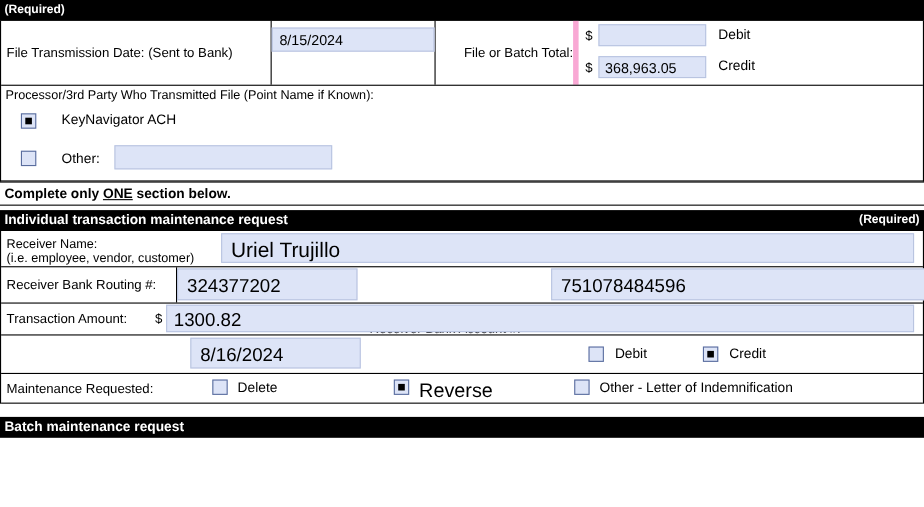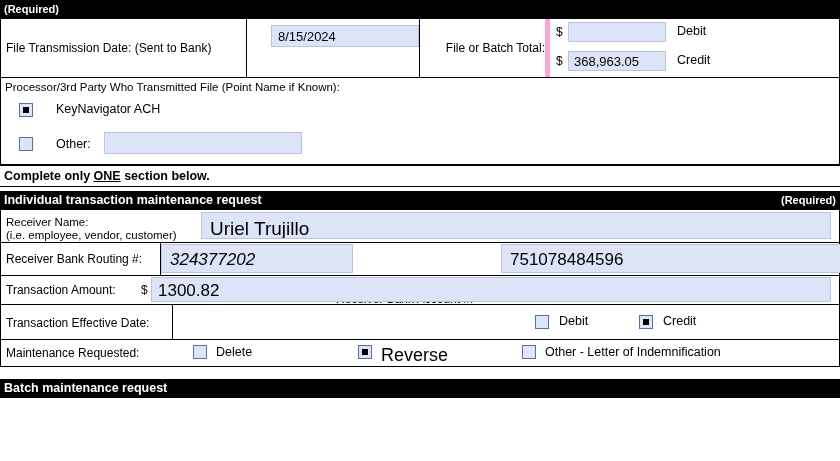--- a/index.html
+++ b/index.html
@@ -89,21 +89,20 @@
     width: 240px;
     border-right: 1px solid #000;
     display: flex;
     align-items: center;
     padding-left: 5px;
   }
   .c-ftd-field {
     width: 148px;
     border-right: 1px solid #000;
     position: relative;
-    margin-left: 24px;
   }
   .c-fb-label {
     width: 120px;
     border-right: 5px solid #f9a8d4;
     display: flex;
     align-items: center;
     padding-left: 5px;
     justify-content: flex-end;
   }
   .c-fb-amounts {
@@ -235,21 +234,21 @@
       </div>
       <div class="field value big-val" style="position:absolute;left:200px;top:2px;width:630px;height:27px;padding:6px 0 0 8px;">
         <span>Uriel Trujillo</span>
       </div>
     </div>
 
     <div class="ir ir-routing">
       <div style="width:160px;padding-left:5px;padding-top:9px;box-sizing:border-box;border-right:1px solid #000;">
         <span class="lbl">Receiver Bank Routing #:</span>
       </div>
-      <div class="field value med-val" style="position:absolute;left:160px;top:1px;width:192px;height:29px;padding:6px 0 0 8px;font-style:italic;">
+      <div class="field value med-val" style="position:absolute;left:160px;top:1px;width:164px;height:29px;padding:6px 0 0 8px;">
         <span>324377202</span>
       </div>
       <div style="position:absolute;left:335px;top:9px;margin-top:40px;">
         <span class="lbl">Receiver Bank Account #:</span>
       </div>
       <div class="field value med-val" style="position:absolute;left:500px;top:1px;width:349px;height:29px;padding:6px 0 0 8px;">
         <span>751078484596</span>
       </div>
     </div>
 
@@ -257,22 +256,22 @@
       <div style="width:140px;padding-left:5px;padding-top:7px;box-sizing:border-box;">
         <span class="lbl">Transaction Amount:</span>
       </div>
       <span style="position:absolute;left:140px;top:7px;font-size:12px;">$</span>
       <div class="field value med-val" style="position:absolute;left:150px;top:1px;width:680px;height:25px;padding:4px 0 0 6px;">
         <span>1300.82</span>
       </div>
     </div>
 
     <div class="ir ir-eff">
-      <div style="width:172px;padding-left:5px;padding-top:11px;box-sizing:border-box;border-right:1px solid #000;">
-        <span class="lbl">Transaction Effective Date:</span>
+      <div class="field value med-val" style="position:absolute;left:172px;top:2px;width:155px;height:28px;padding:6px 0 0 8px;">
+        <span>8/16/2024</span>
       </div>
       <span class="cb" style="position:absolute;left:534px;top:10px;"></span>
       <span style="position:absolute;left:558px;top:9px;font-size:12.5px;">Debit</span>
       <span class="cb checked" style="position:absolute;left:638px;top:10px;"></span>
       <span style="position:absolute;left:662px;top:9px;font-size:12.5px;">Credit</span>
     </div>
 
     <div class="ir ir-maint">
       <div style="padding-left:5px;padding-top:6px;">
         <span class="lbl">Maintenance Requested:</span>

